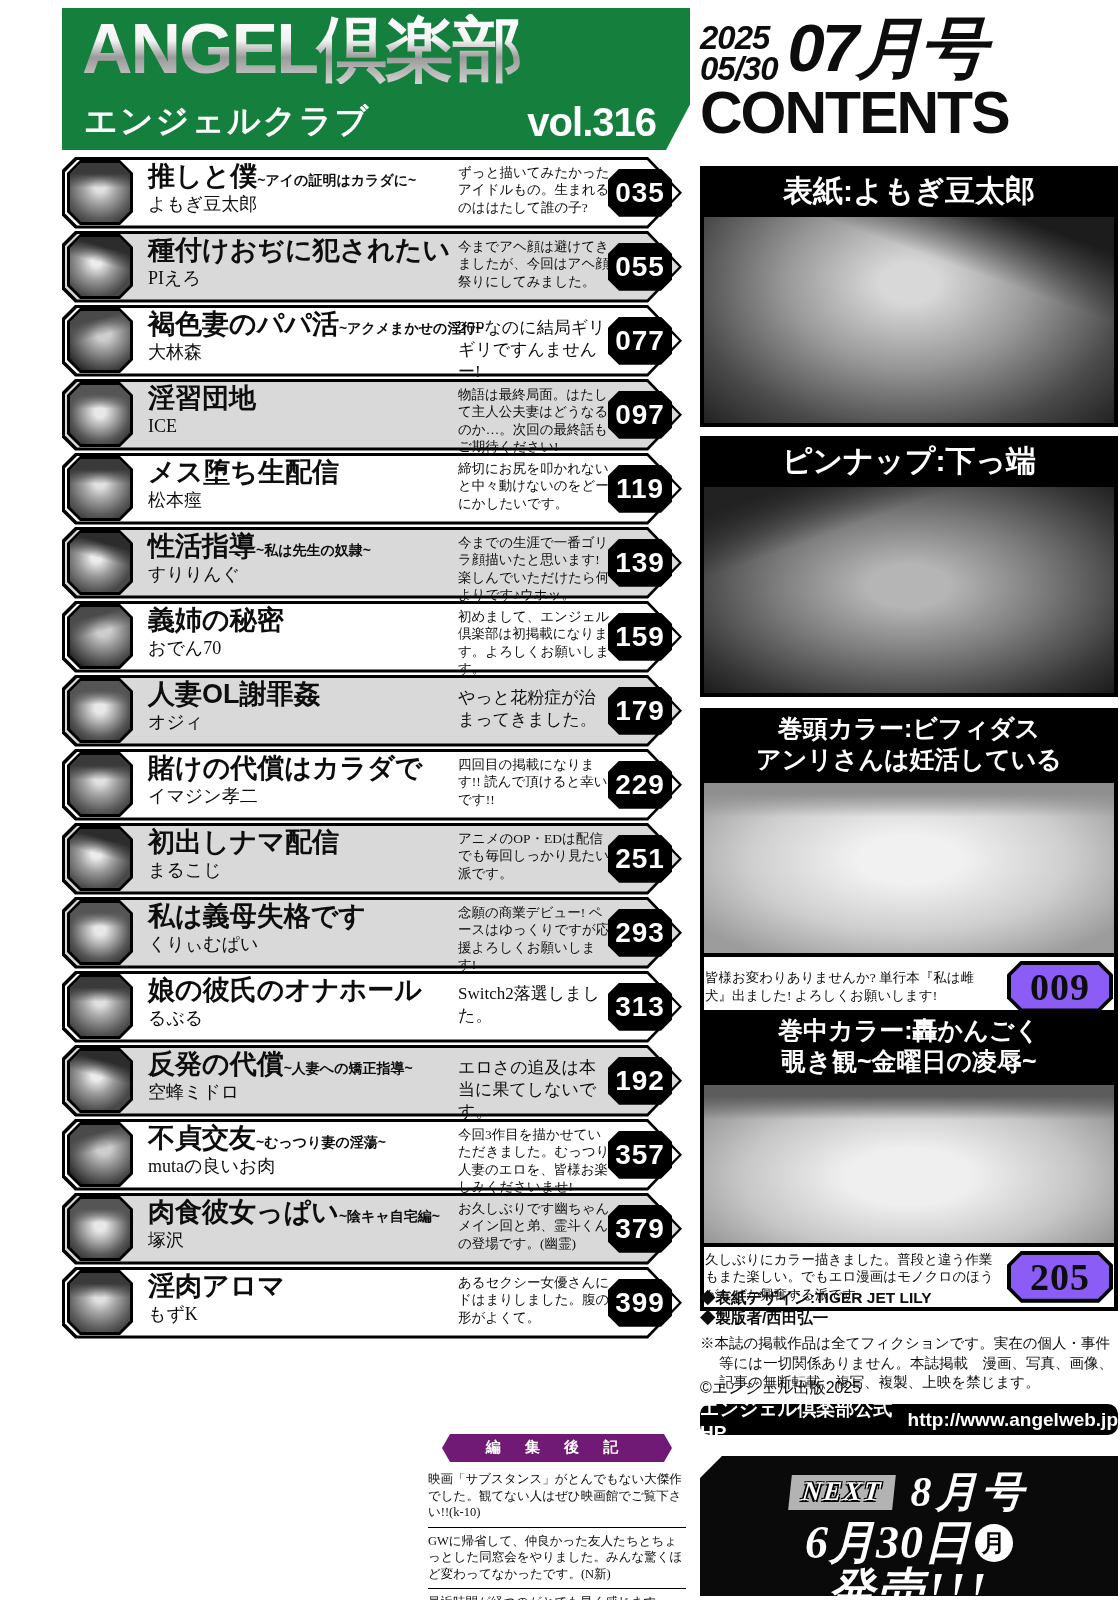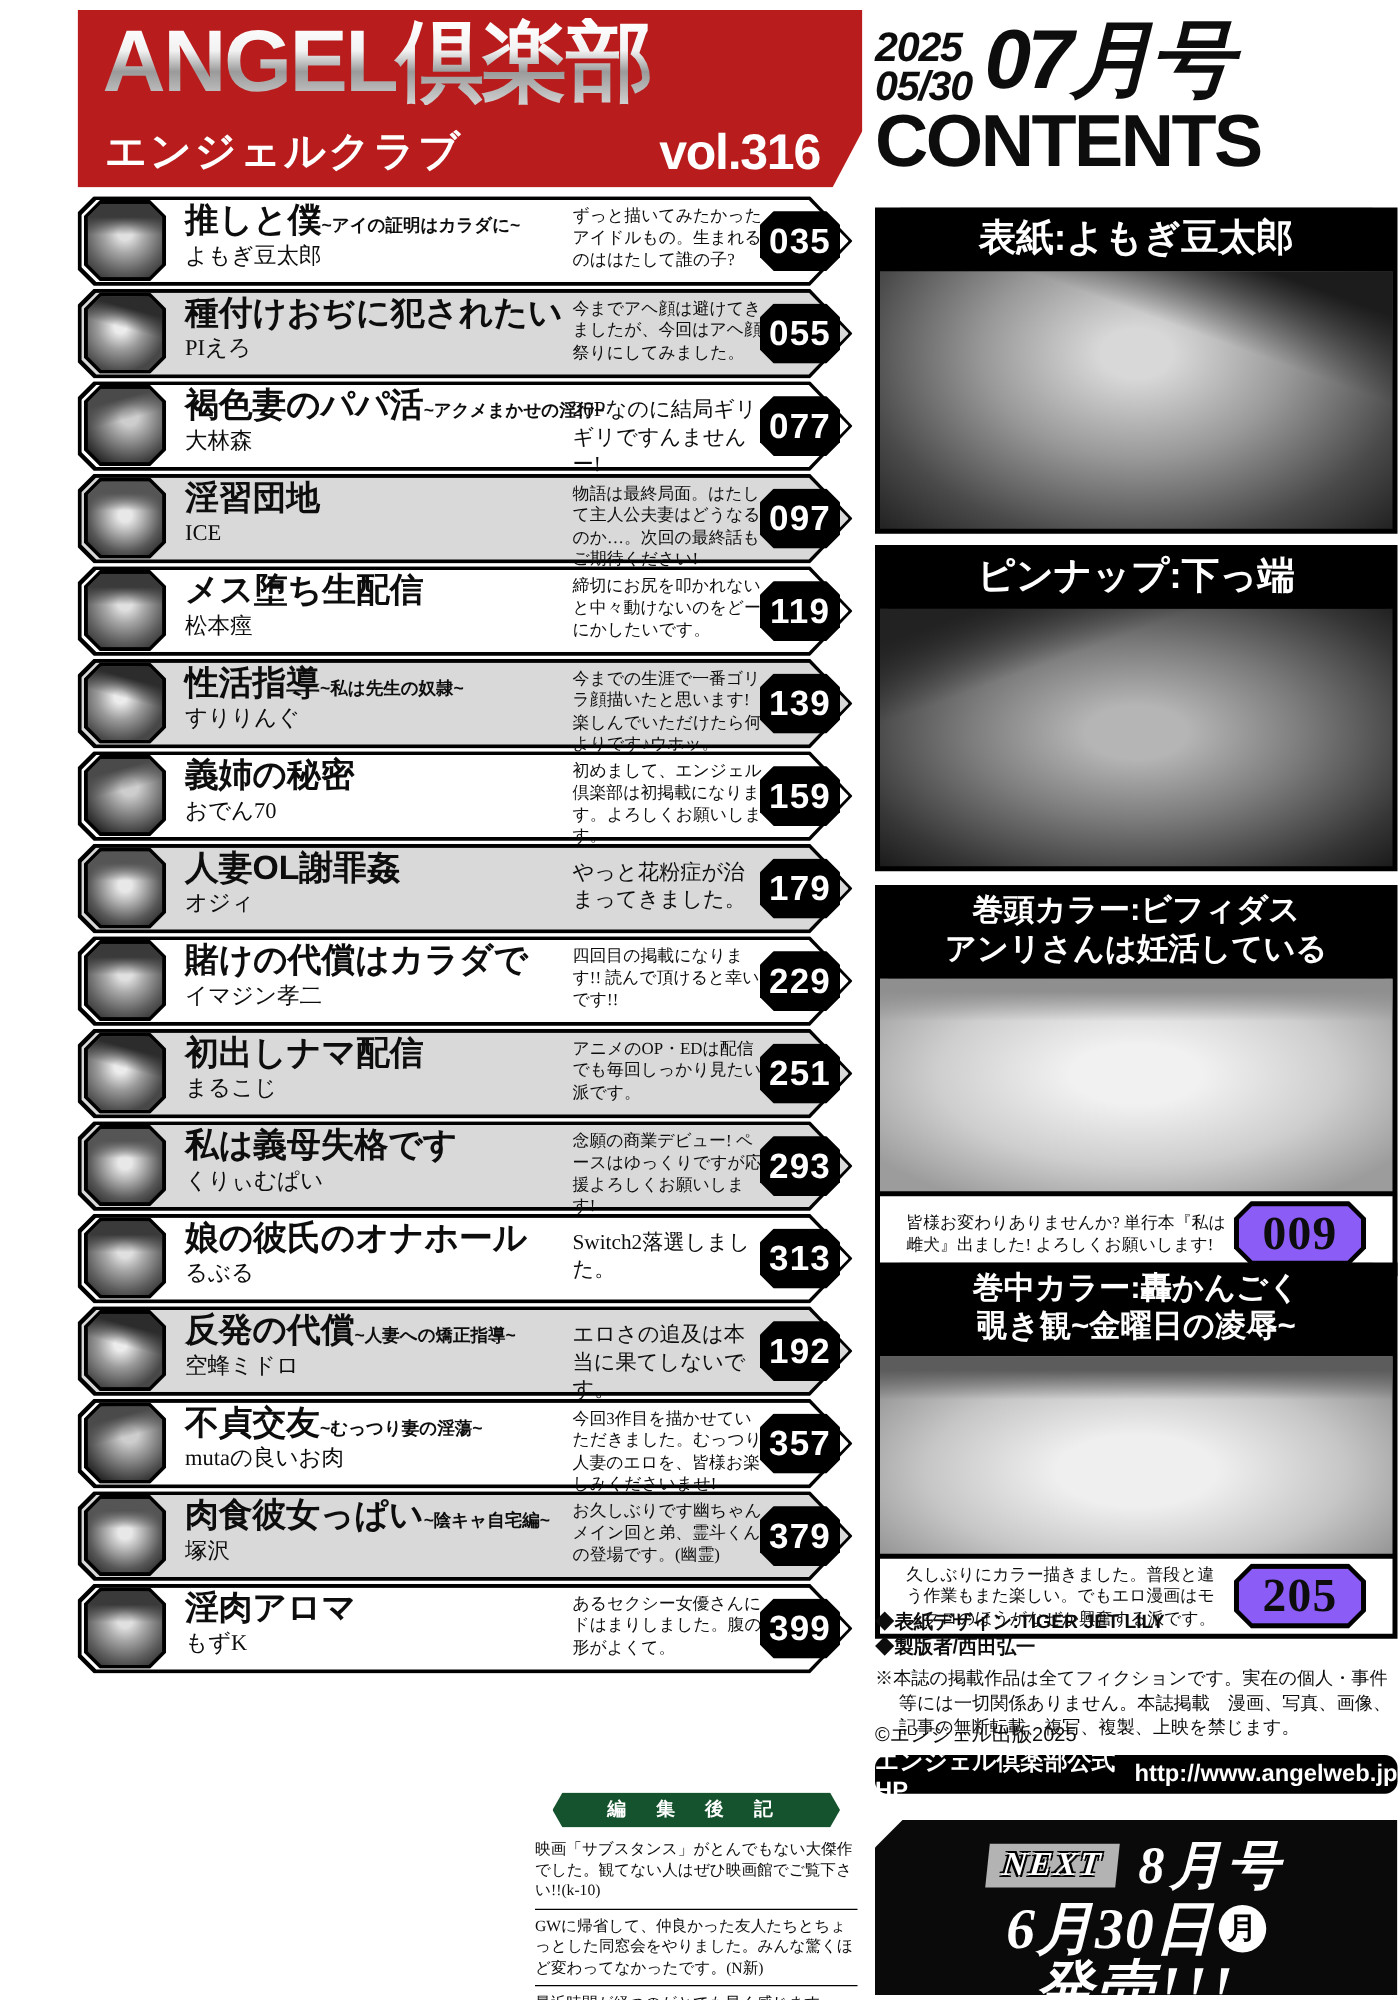--- a/index.html
+++ b/index.html
@@ -6,21 +6,21 @@
   html,body { width:1120px; height:1600px; }
   body {
     font-family: "Liberation Sans", sans-serif;
     background:#ffffff; color:#0d0d0d;
     position:relative; overflow:hidden;
   }
 
   
   #logo-box {
     position:absolute; left:62px; top:8px; width:628px; height:142px;
-    background:#b91c1c;
+    background:#15803d;
     clip-path: polygon(0 0, 100% 0, 100% 68%, calc(100% - 24px) 100%, 0 100%);
   }
   .logo-main {
     position:absolute; left:20px; top:6px;
     font-size:70px; font-weight:bold; letter-spacing:-2px; line-height:1;
     background:linear-gradient(180deg,#ffffff 5%,#f2f2f2 38%,#9a9a9a 62%,#d2d2d2 100%);
     -webkit-background-clip:text; background-clip:text; color:transparent;
     white-space:nowrap;
   }
   .logo-sub {
@@ -77,21 +77,21 @@
     position:absolute; right:10px; top:50%; transform:translateY(-50%);
     width:64px; height:48px; background:#000; color:#fff;
     clip-path: polygon(11px 0, calc(100% - 11px) 0, 100% 11px, 100% calc(100% - 11px), calc(100% - 11px) 100%, 11px 100%, 0 calc(100% - 11px), 0 11px);
     display:flex; align-items:center; justify-content:center;
     font-size:28px; font-weight:bold; letter-spacing:1px;
   }
 
   
   #editors-note { position:absolute; left:428px; top:1434px; width:258px; }
   .en-bar {
-    margin:0 14px 4px; background:#14532d; color:#fff; font-weight:bold;
+    margin:0 14px 4px; background:#701a75; color:#fff; font-weight:bold;
     font-size:15px; text-align:center; padding:4px 0 5px; letter-spacing:10px;
     clip-path: polygon(8px 0, calc(100% - 8px) 0, 100% 50%, calc(100% - 8px) 100%, 8px 100%, 0 50%);
   }
   .en-entry {
     font-family:"Liberation Serif", serif; font-size:12.5px; line-height:1.32;
     padding:5px 0 6px;
   }
   .en-entry + .en-entry { border-top:1.5px solid #000; }
 
   
@@ -100,21 +100,21 @@
     color:#fff; font-weight:bold; text-align:center; background:#000;
     padding:8px 0 10px; font-size:30px; line-height:1.1;
     clip-path: polygon(16px 0, calc(100% - 16px) 0, 100% 60%, calc(100% - 6px) 100%, 6px 100%, 0 60%);
   }
   .f-banner.two-line { font-size:25px; line-height:1.25; padding:5px 0 7px; }
   .f-img { width:100%; }
   .fimg-cover { height:206px; background: linear-gradient(200deg,#1c1c1c 0 10%,transparent 30%), radial-gradient(ellipse at 50% 32%, #d8d8d8 10%, #999 42%, #4a4a4a 76%, #222 100%); }
   .fimg-pinup { height:206px; background: linear-gradient(160deg,#222 0 8%,transparent 26%), radial-gradient(ellipse at 50% 48%, #b5b5b5 14%, #7c7c7c 46%, #363636 82%, #1b1b1b 100%); }
   .fimg-kanto { height:170px; background: linear-gradient(180deg,#8f8f8f 0 6%,transparent 20%), radial-gradient(ellipse at 50% 45%, #f1f1f1 18%, #cecece 55%, #9c9c9c 88%); }
   .fimg-kanchu { height:158px; background: linear-gradient(180deg,#5c5c5c 0 7%,transparent 22%), radial-gradient(ellipse at 50% 58%, #efefef 22%, #c6c6c6 58%, #8d8d8d 92%); }
-  .f-caption { background:#fff; margin-top:4px; display:flex; align-items:center; gap:6px; padding:4px 21px; }
+  .f-caption { background:#fff; margin-top:4px; display:flex; align-items:center; gap:6px; padding:4px 1px; }
   .caption-text { flex:1; font-family:"Liberation Serif", serif; font-size:13.5px; line-height:1.3; }
   .caption-badge-outer {
     flex:0 0 auto; width:106px; height:52px; background:#000;
     clip-path: polygon(14px 0, calc(100% - 14px) 0, 100% 14px, 100% calc(100% - 14px), calc(100% - 14px) 100%, 14px 100%, 0 calc(100% - 14px), 0 14px);
     position:relative;
   }
   .caption-badge-inner {
     position:absolute; inset:4px; background:#8b5cf6;
     clip-path: polygon(11px 0, calc(100% - 11px) 0, 100% 11px, 100% calc(100% - 11px), calc(100% - 11px) 100%, 11px 100%, 0 calc(100% - 11px), 0 11px);
     display:flex; align-items:center; justify-content:center;

